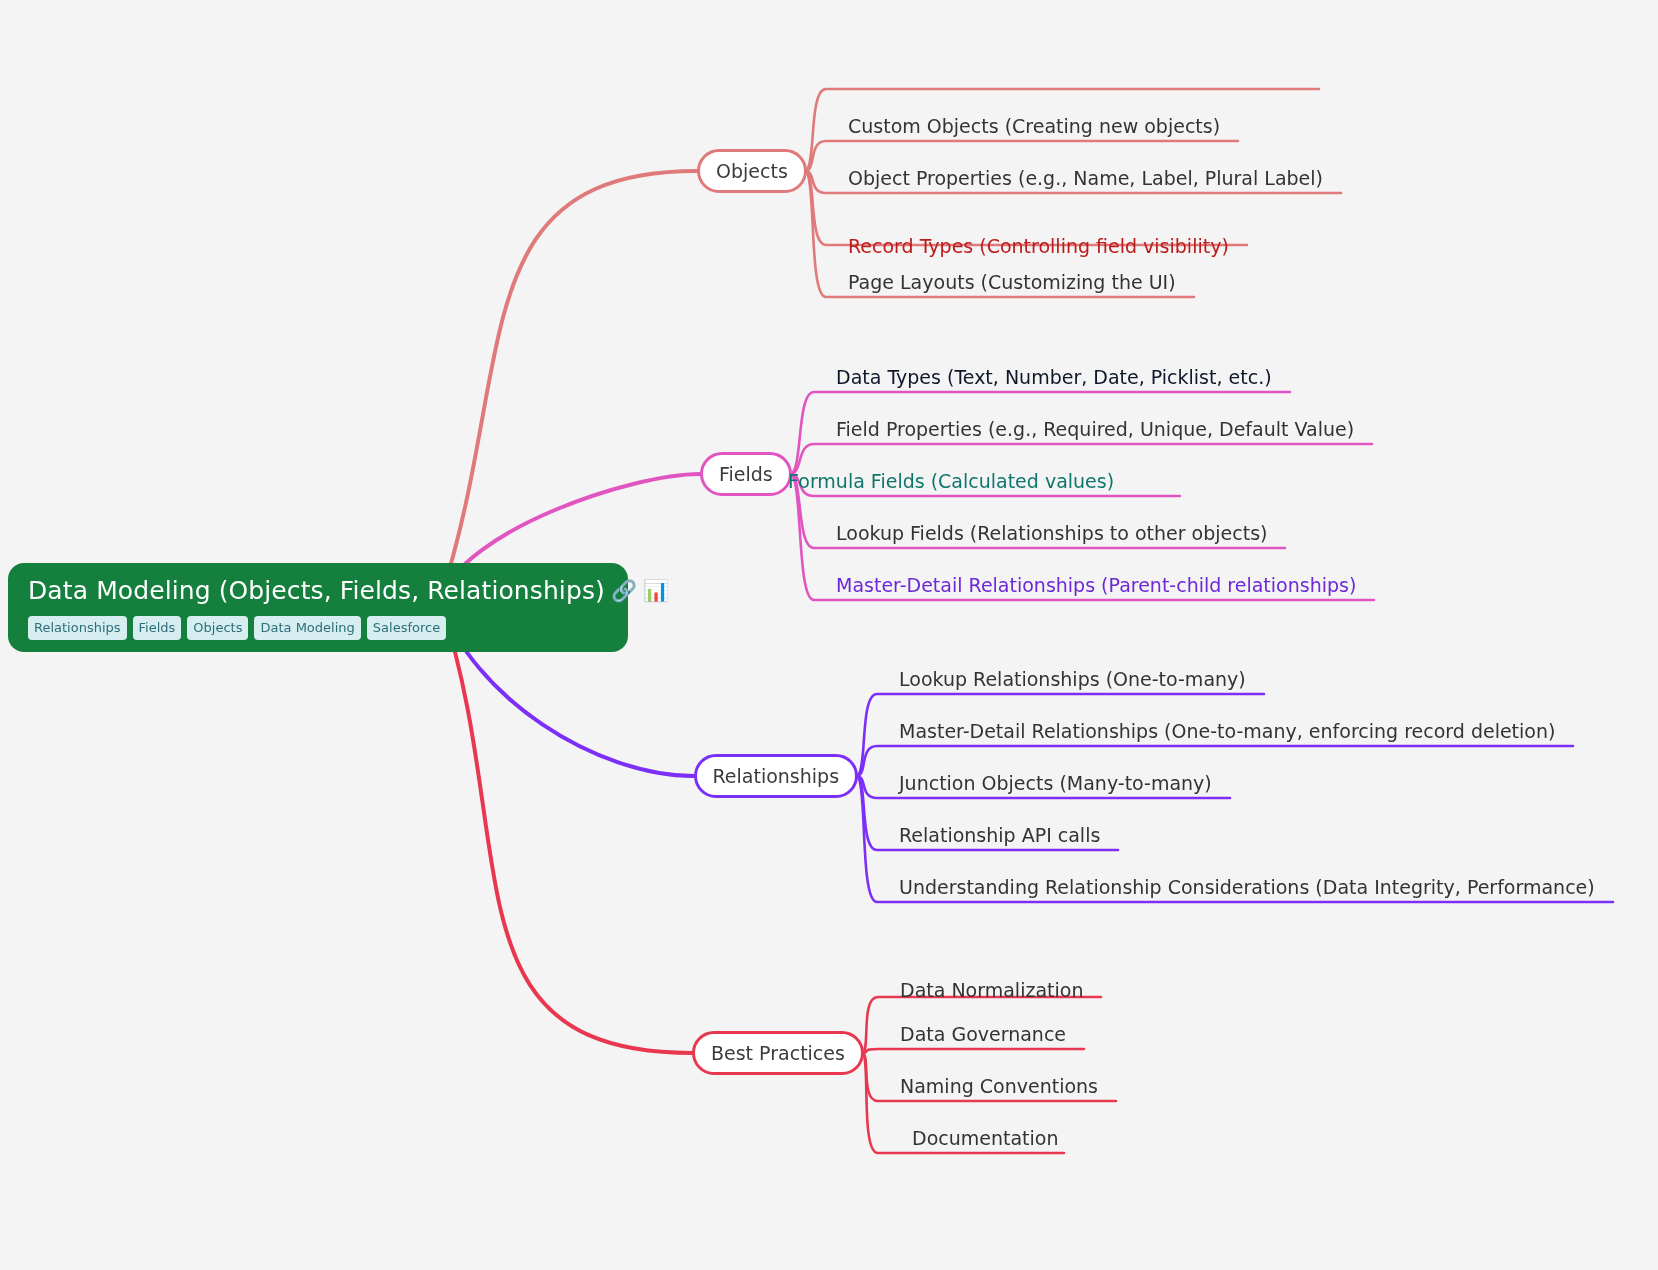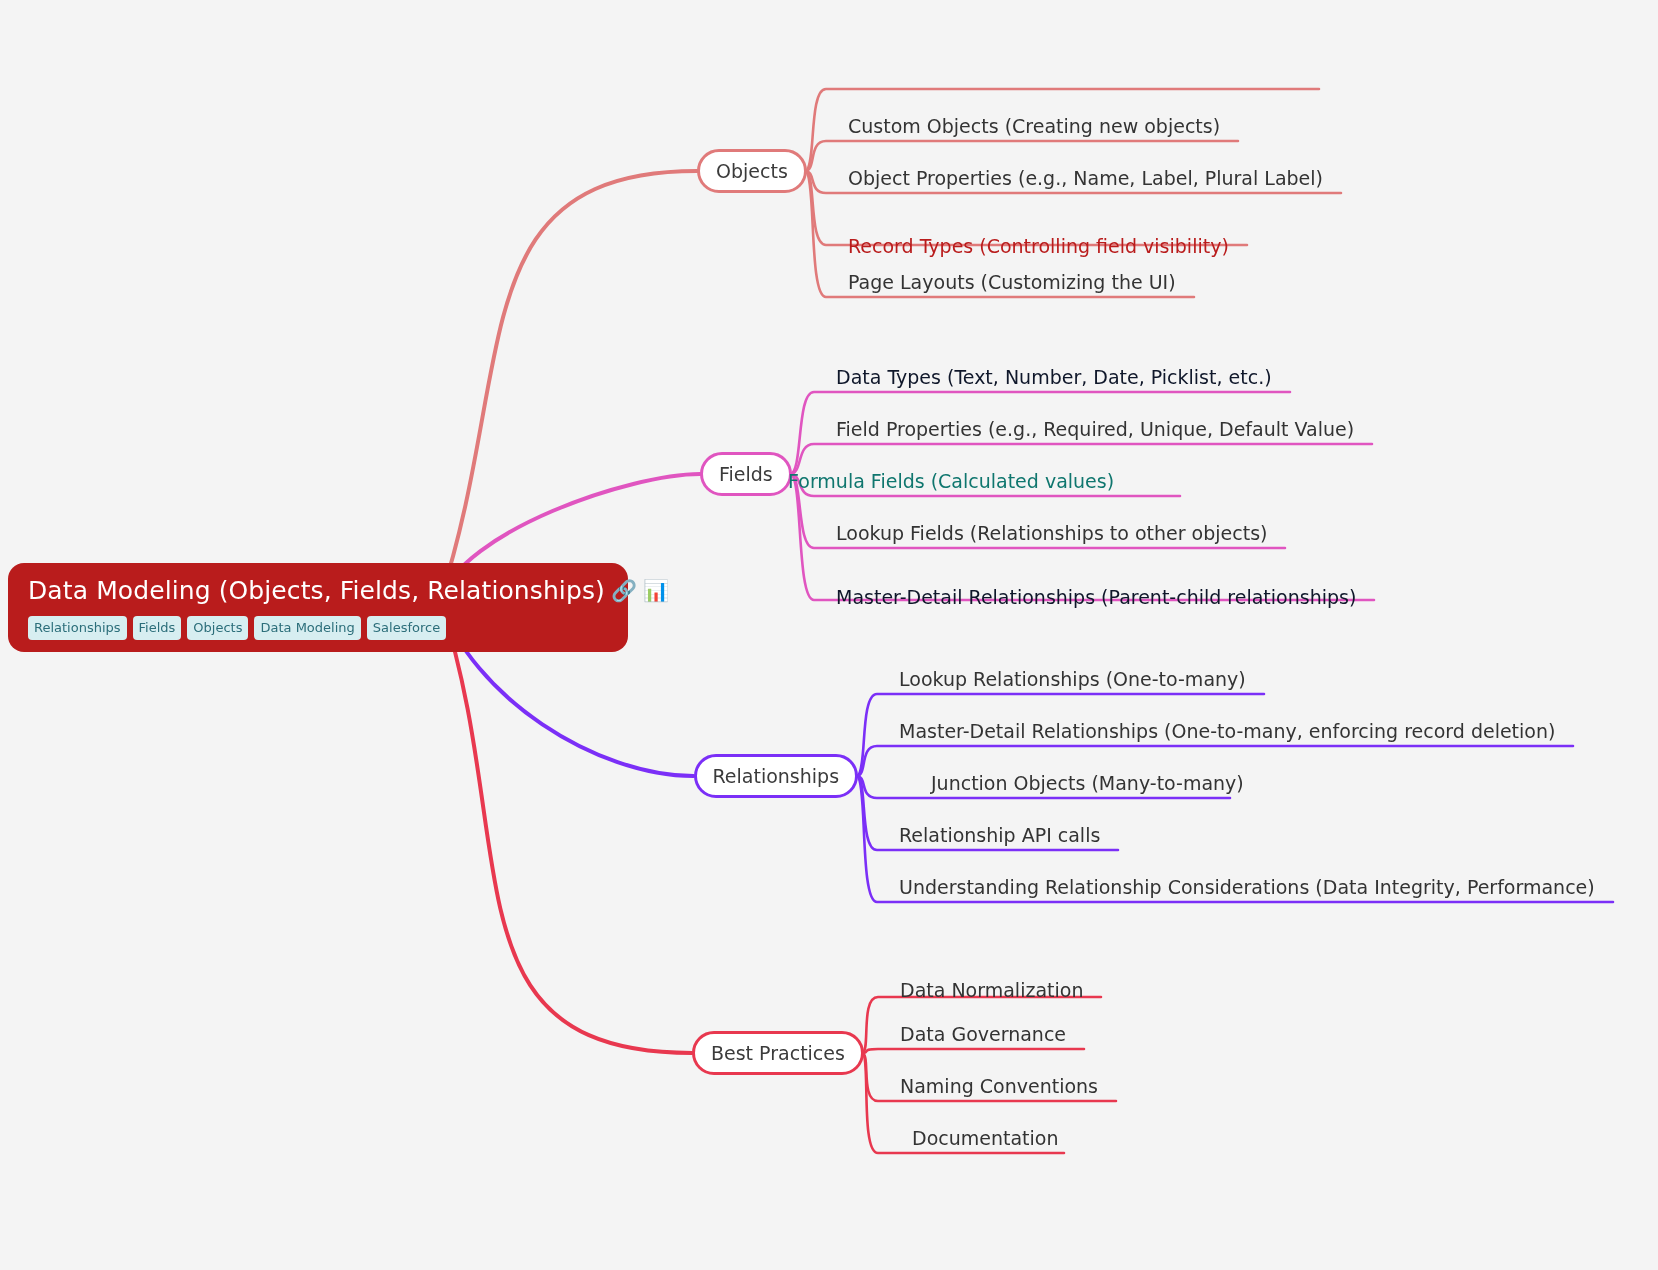--- a/index.html
+++ b/index.html
@@ -29,21 +29,21 @@
     pointer-events: none;
   }
 
   
   .root-node {
     position: absolute;
     left: 8px;
     top: 563px;
     width: 620px;
     box-sizing: border-box;
-    background: #b91c1c;
+    background: #15803d;
     border-radius: 16px;
     padding: 14px 20px 12px 20px;
   }
   .root-title-row {
     display: flex;
     align-items: center;
     gap: 6px;
     white-space: nowrap;
   }
   .root-title {
@@ -158,28 +158,28 @@
   <div class="leaf" id="leaf-0-3" style="left: 848px; top: 237px; color: #b91c1c;">Record Types (Controlling field visibility)</div>
   <div class="leaf" id="leaf-0-4" style="left: 848px; top: 273px; color: rgb(51, 51, 51);">Page Layouts (Customizing the UI)</div>
 
   <div class="branch-node" id="branch-1" style="border-color: rgb(224, 85, 192); left: 700px; top: 452px;">
     <span>Fields</span>
   </div>
   <div class="leaf" id="leaf-1-0" style="left: 836px; top: 368px; color: #0f172a;">Data Types (Text, Number, Date, Picklist, etc.)</div>
   <div class="leaf" id="leaf-1-1" style="left: 836px; top: 420px; color: rgb(51, 51, 51);">Field Properties (e.g., Required, Unique, Default Value)</div>
   <div class="leaf" id="leaf-1-2" style="left: 788px; top: 472px; color: #0f766e; text-align: center;">Formula Fields (Calculated values)</div>
   <div class="leaf" id="leaf-1-3" style="left: 836px; top: 524px; color: rgb(51, 51, 51);">Lookup Fields (Relationships to other objects)</div>
-  <div class="leaf" id="leaf-1-4" style="left: 836px; top: 576px; color: #0f172a; margin-top: 12px;">Master-Detail Relationships (Parent-child relationships)</div>
+  <div class="leaf" id="leaf-1-4" style="left: 836px; top: 576px; color: #6d28d9;">Master-Detail Relationships (Parent-child relationships)</div>
 
   <div class="branch-node" id="branch-2" style="border-color: rgb(123, 47, 247); left: 693.5px; top: 754px;">
     <span>Relationships</span>
   </div>
   <div class="leaf" id="leaf-2-0" style="left: 899px; top: 670px; color: rgb(51, 51, 51);">Lookup Relationships (One-to-many)</div>
   <div class="leaf" id="leaf-2-1" style="left: 899px; top: 722px; color: rgb(51, 51, 51);">Master-Detail Relationships (One-to-many, enforcing record deletion)</div>
-  <div class="leaf" id="leaf-2-2" style="left: 899px; top: 774px; color: rgb(51, 51, 51); margin-left: 32px;">Junction Objects (Many-to-many)</div>
+  <div class="leaf" id="leaf-2-2" style="left: 899px; top: 774px; color: rgb(51, 51, 51);">Junction Objects (Many-to-many)</div>
   <div class="leaf" id="leaf-2-3" style="left: 899px; top: 826px; color: rgb(51, 51, 51);">Relationship API calls</div>
   <div class="leaf" id="leaf-2-4" style="left: 899px; top: 878px; color: rgb(51, 51, 51);">Understanding Relationship Considerations (Data Integrity, Performance)</div>
 
   <div class="branch-node" id="branch-3" style="border-color: rgb(232, 56, 79); left: 692px; top: 1031px;">
     <span>Best Practices</span>
   </div>
   <div class="leaf" id="leaf-3-0" style="left: 900px; top: 973px; color: rgb(51, 51, 51); margin-top: 8px;">Data Normalization</div>
   <div class="leaf" id="leaf-3-1" style="left: 900px; top: 1025px; color: rgb(51, 51, 51);">Data Governance</div>
   <div class="leaf" id="leaf-3-2" style="left: 900px; top: 1077px; color: rgb(51, 51, 51);">Naming Conventions</div>
   <div class="leaf" id="leaf-3-3" style="left: 912px; top: 1129px; color: rgb(51, 51, 51);">Documentation</div>

